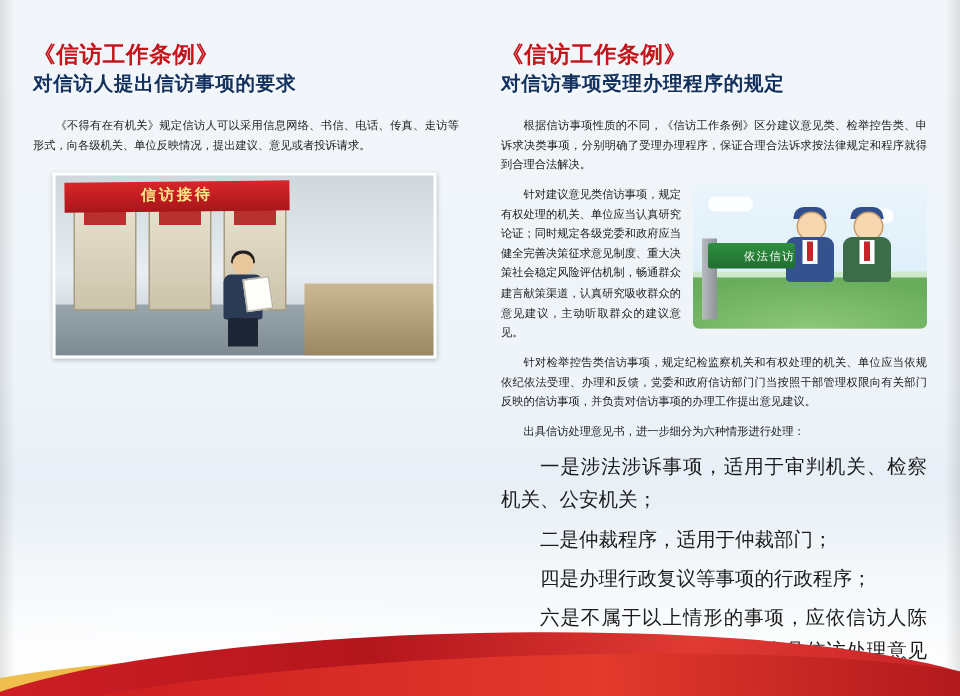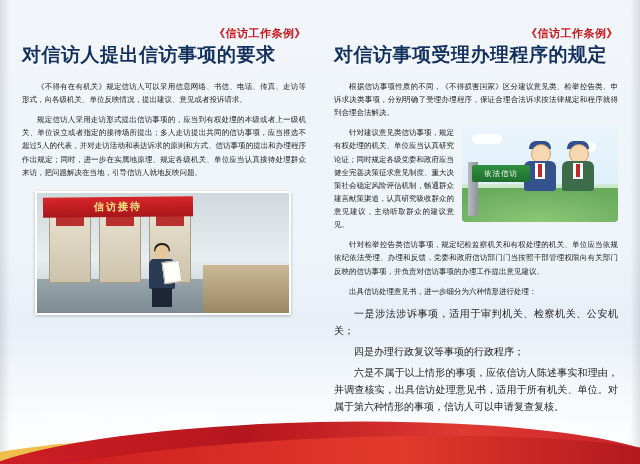--- a/index.html
+++ b/index.html
@@ -83,51 +83,51 @@
     box-sizing: border-box;
   }
   .col.left { padding-right: 14px; }
   .col.right { padding-left: 14px; }
 
   .heading-block { margin-bottom: 10px; }
   .heading-line1 {
     color: #c3161c;
     font-family: "DejaVu Serif", serif;
     font-weight: bold;
-    font-size: 11px;
+    font-size: 15px;
     letter-spacing: 0.5px;
     text-shadow: 0 1px 0 rgba(255,255,255,0.8);
     line-height: 1.4;
-    text-align: right;
   }
   .heading-line2 {
     color: #13315e;
-    font-family: Liberation Serif, serif;
+    font-family: Liberation Mono, monospace;
     font-weight: bold;
-    font-size: 19px;
+    font-size: 13px;
     letter-spacing: 0.5px;
     line-height: 1.5;
     text-shadow: 0 1px 0 rgba(255,255,255,0.8);
   }
   p.body {
     margin: 0 0 7px 0;
     font-size: 7.5px;
     line-height: 1.75;
     color: #1b1b1b;
     text-align: justify;
     text-indent: 2em;
     font-family: "DejaVu Sans", sans-serif;
   }
   .items p.item {
     margin: 0 0 4px 0;
-    font-size: 10px;
+    font-size: 13px;
     line-height: 1.7;
     color: #1b1b1b;
     text-indent: 2em;
     text-align: justify;
+    font-family: Liberation Mono, monospace;
   }
 
   
   .photo {
     position: relative;
     margin-top: 12px;
     width: 252px;
     height: 120px;
     background: #dfe6ea;
     border: 2px solid #ffffff;
@@ -256,21 +256,21 @@
     position: absolute; left: 6px; bottom: 6px; width: 10px; height: 54px;
     background: linear-gradient(to right, #b8bcc0, #8e9398);
   }
   .cartoon .signboard {
     position: absolute; left: 10px; bottom: 40px;
     width: 58px; height: 17px;
     background: linear-gradient(to bottom, #2f8f3f, #1f6f2f);
     color: #ffffff;
     font-size: 7.5px;
     line-height: 17px;
-    text-align: center;
+    text-align: right;
     letter-spacing: 1px;
     border-radius: 2px;
   }
 </style>
 </head>
 <body>
 
 <div id="poster">
   <div class="cloud-wash"></div>
   <div class="edge left"></div>
@@ -278,21 +278,20 @@
 
   <div class="columns">
 
     <div class="col left">
       <div class="heading-block">
         <div class="heading-line1">《信访工作条例》</div>
         <div class="heading-line2">对信访人提出信访事项的要求</div>
       </div>
 
       <p class="body">《不得有在有机关》规定信访人可以采用信息网络、书信、电话、传真、走访等形式，向各级机关、单位反映情况，提出建议、意见或者投诉请求。</p>
-      <p class="body">规定信访人采用走访形式提出信访事项的，应当到有权处理的本级或者上一级机关、单位设立或者指定的接待场所提出；多人走访提出共同的信访事项，应当推选不超过5人的代表，并对走访活动和表达诉求的原则和方式、信访事项的提出和办理程序作出规定；同时，进一步在实属地原理、规定各级机关、单位应当认真接待处理群众来访，把问题解决在当地，引导信访人就地反映问题。</p>
 
       <div class="photo">
         <div class="wall"></div>
         <div class="floor"></div>
         <div class="door d1">
             <div class="plate"></div>
           </div>
         <div class="door d2">
             <div class="plate"></div>
           </div>
@@ -310,21 +309,21 @@
         <div class="paper"></div>
       </div>
     </div>
 
     <div class="col right">
       <div class="heading-block">
         <div class="heading-line1">《信访工作条例》</div>
         <div class="heading-line2">对信访事项受理办理程序的规定</div>
       </div>
 
-      <p class="body">根据信访事项性质的不同，《不得损害国家》区分建议意见类、检举控告类、申诉求决类事项，分别明确了受理办理程序，保证合理合法诉求按法律规定和程序就得到合理合法解决。</p>
+      <p class="body">根据信访事项性质的不同，《信访工作条例》区分建议意见类、检举控告类、申诉求决类事项，分别明确了受理办理程序，保证合理合法诉求按法律规定和程序就得到合理合法解决。</p>
 
       <div class="cartoon">
         <div class="sky"></div>
         <div class="hill"></div>
         <div class="cloud"></div>
         <div class="cloud c2"></div>
         <div class="officer o1">
           <div class="cap"></div>
           <div class="head"></div>
           <div class="suit"></div>
@@ -341,20 +340,21 @@
         <div class="signpost"></div>
         <div class="signboard">依法信访</div>
       </div>
 
       <p class="body">针对建议意见类信访事项，规定有权处理的机关、单位应当认真研究论证；同时规定各级党委和政府应当健全完善决策征求意见制度、重大决策社会稳定风险评估机制，畅通群众建言献策渠道，认真研究吸收群众的意见建议，主动听取群众的建议意见。</p>
       <p class="body">针对检举控告类信访事项，规定纪检监察机关和有权处理的机关、单位应当依规依纪依法受理、办理和反馈，党委和政府信访部门门当按照干部管理权限向有关部门反映的信访事项，并负责对信访事项的办理工作提出意见建议。</p>
       <p class="body">出具信访处理意见书，进一步细分为六种情形进行处理：</p>
 
       <div class="items">
         <p class="item">一是涉法涉诉事项，适用于审判机关、检察机关、公安机关；</p>
+        <p class="item">二是仲裁程序，适用于仲裁部门；</p>
         <p class="item">四是办理行政复议等事项的行政程序；</p>
         <p class="item">六是不属于以上情形的事项，应依信访人陈述事实和理由，并调查核实，出具信访处理意见书，适用于所有机关、单位。对属于第六种情形的事项，信访人可以申请复查复核。</p>
       </div>
     </div>
   </div>
 
   <div class="ribbon">
     <div class="r2"></div>
     <div class="r1"></div>
     <div class="r3"></div>

